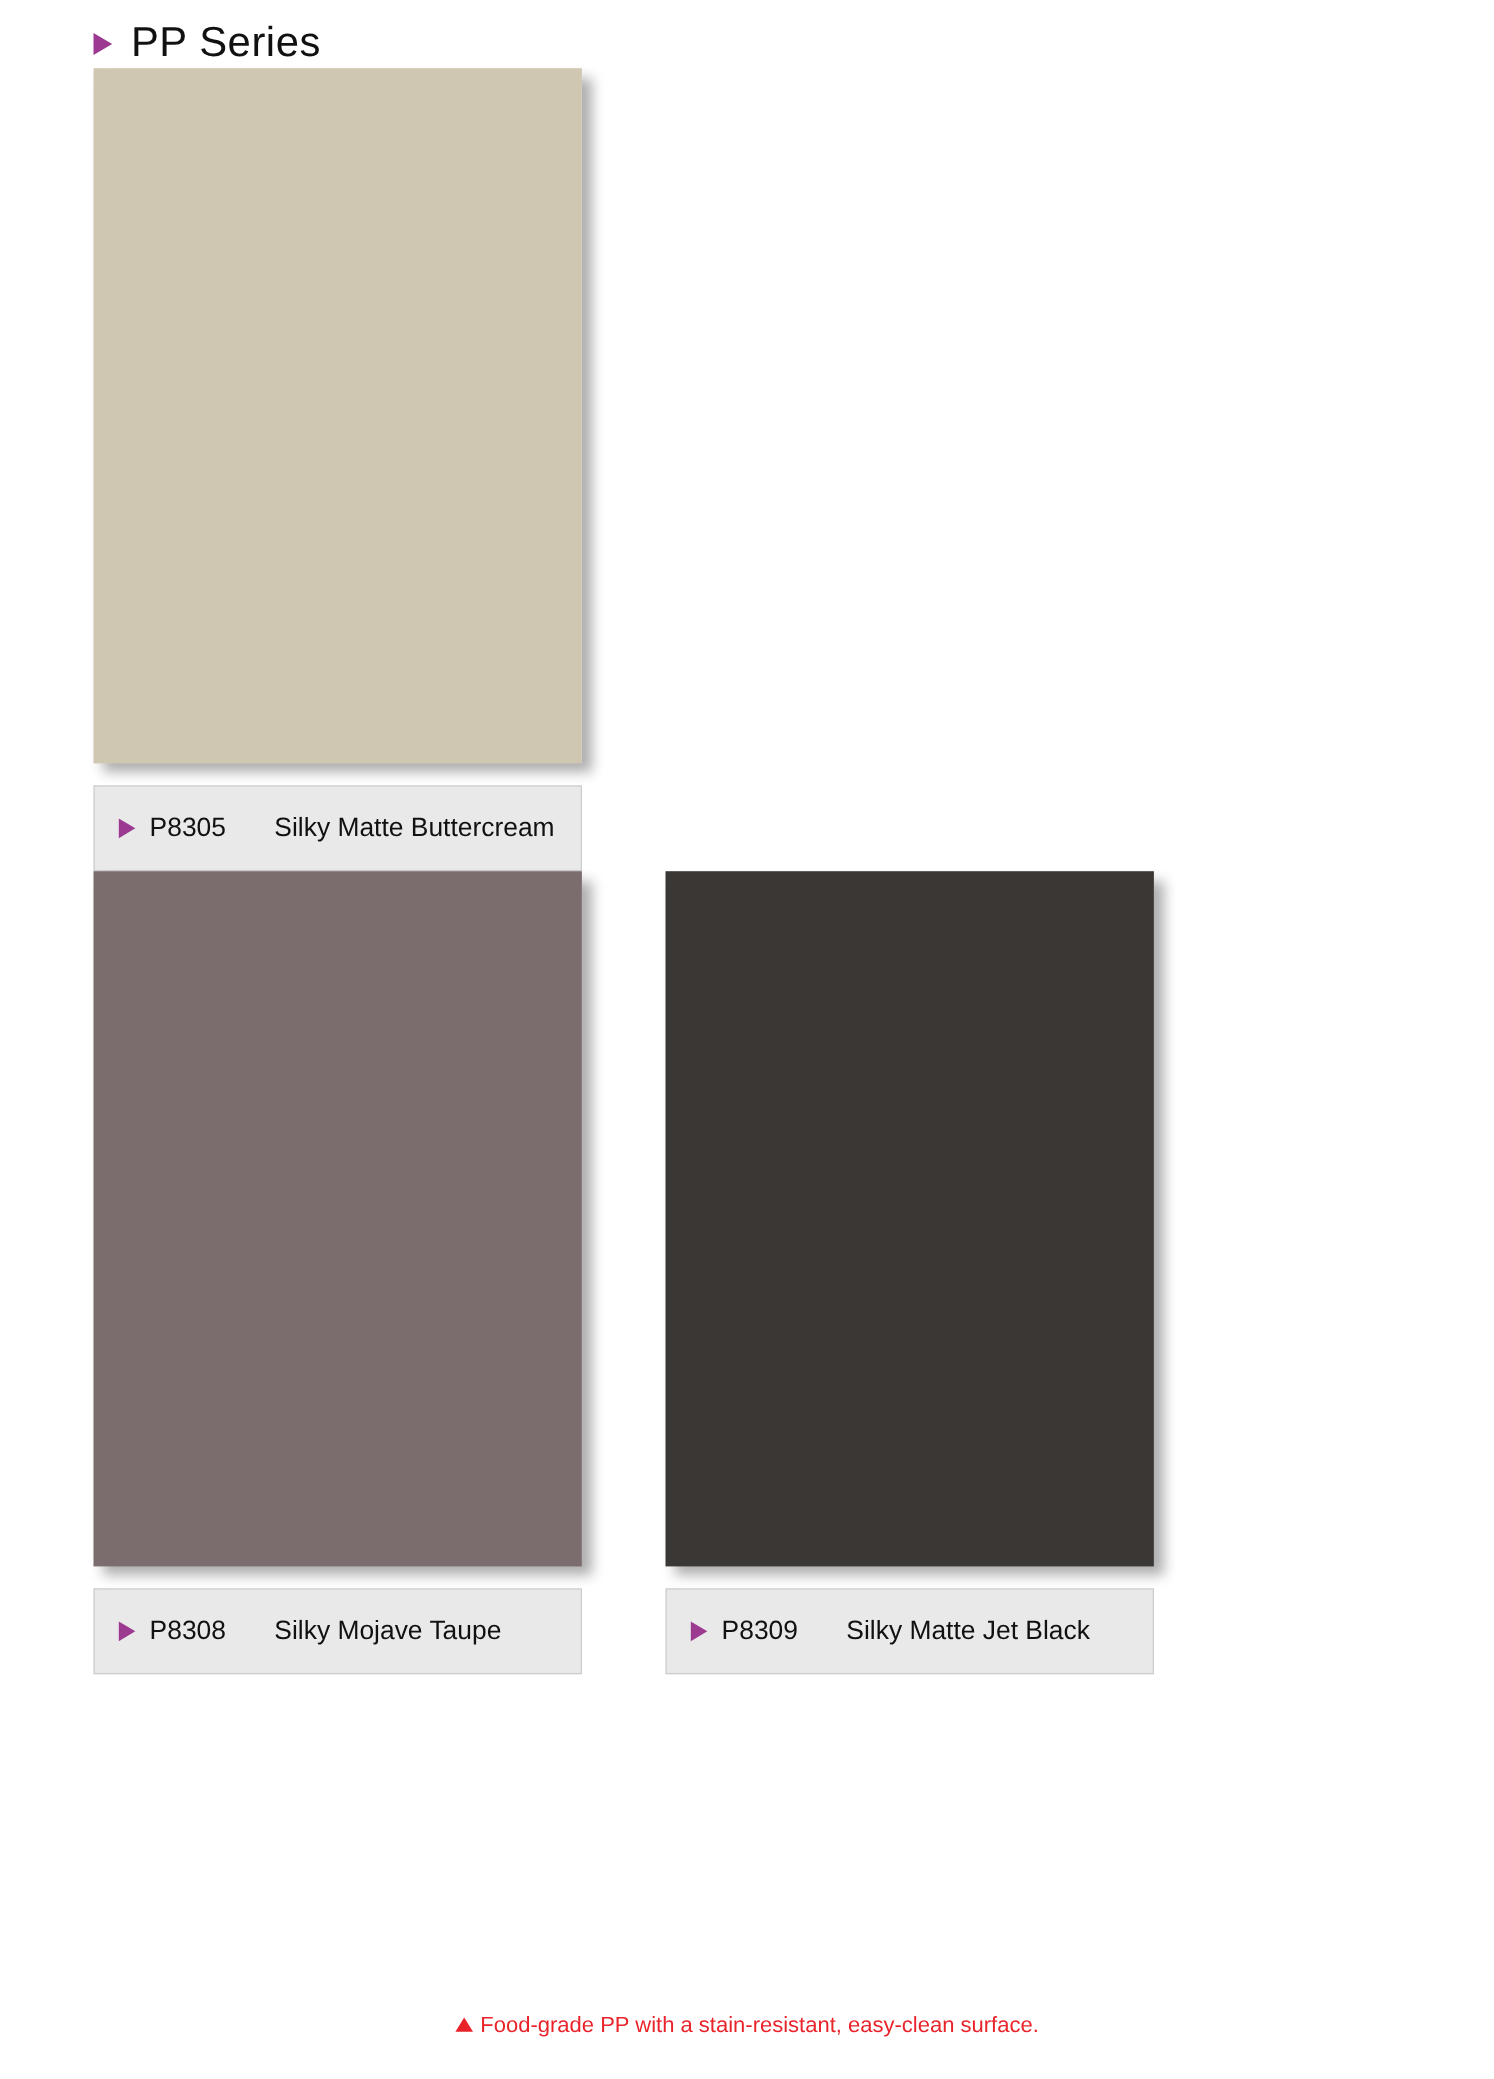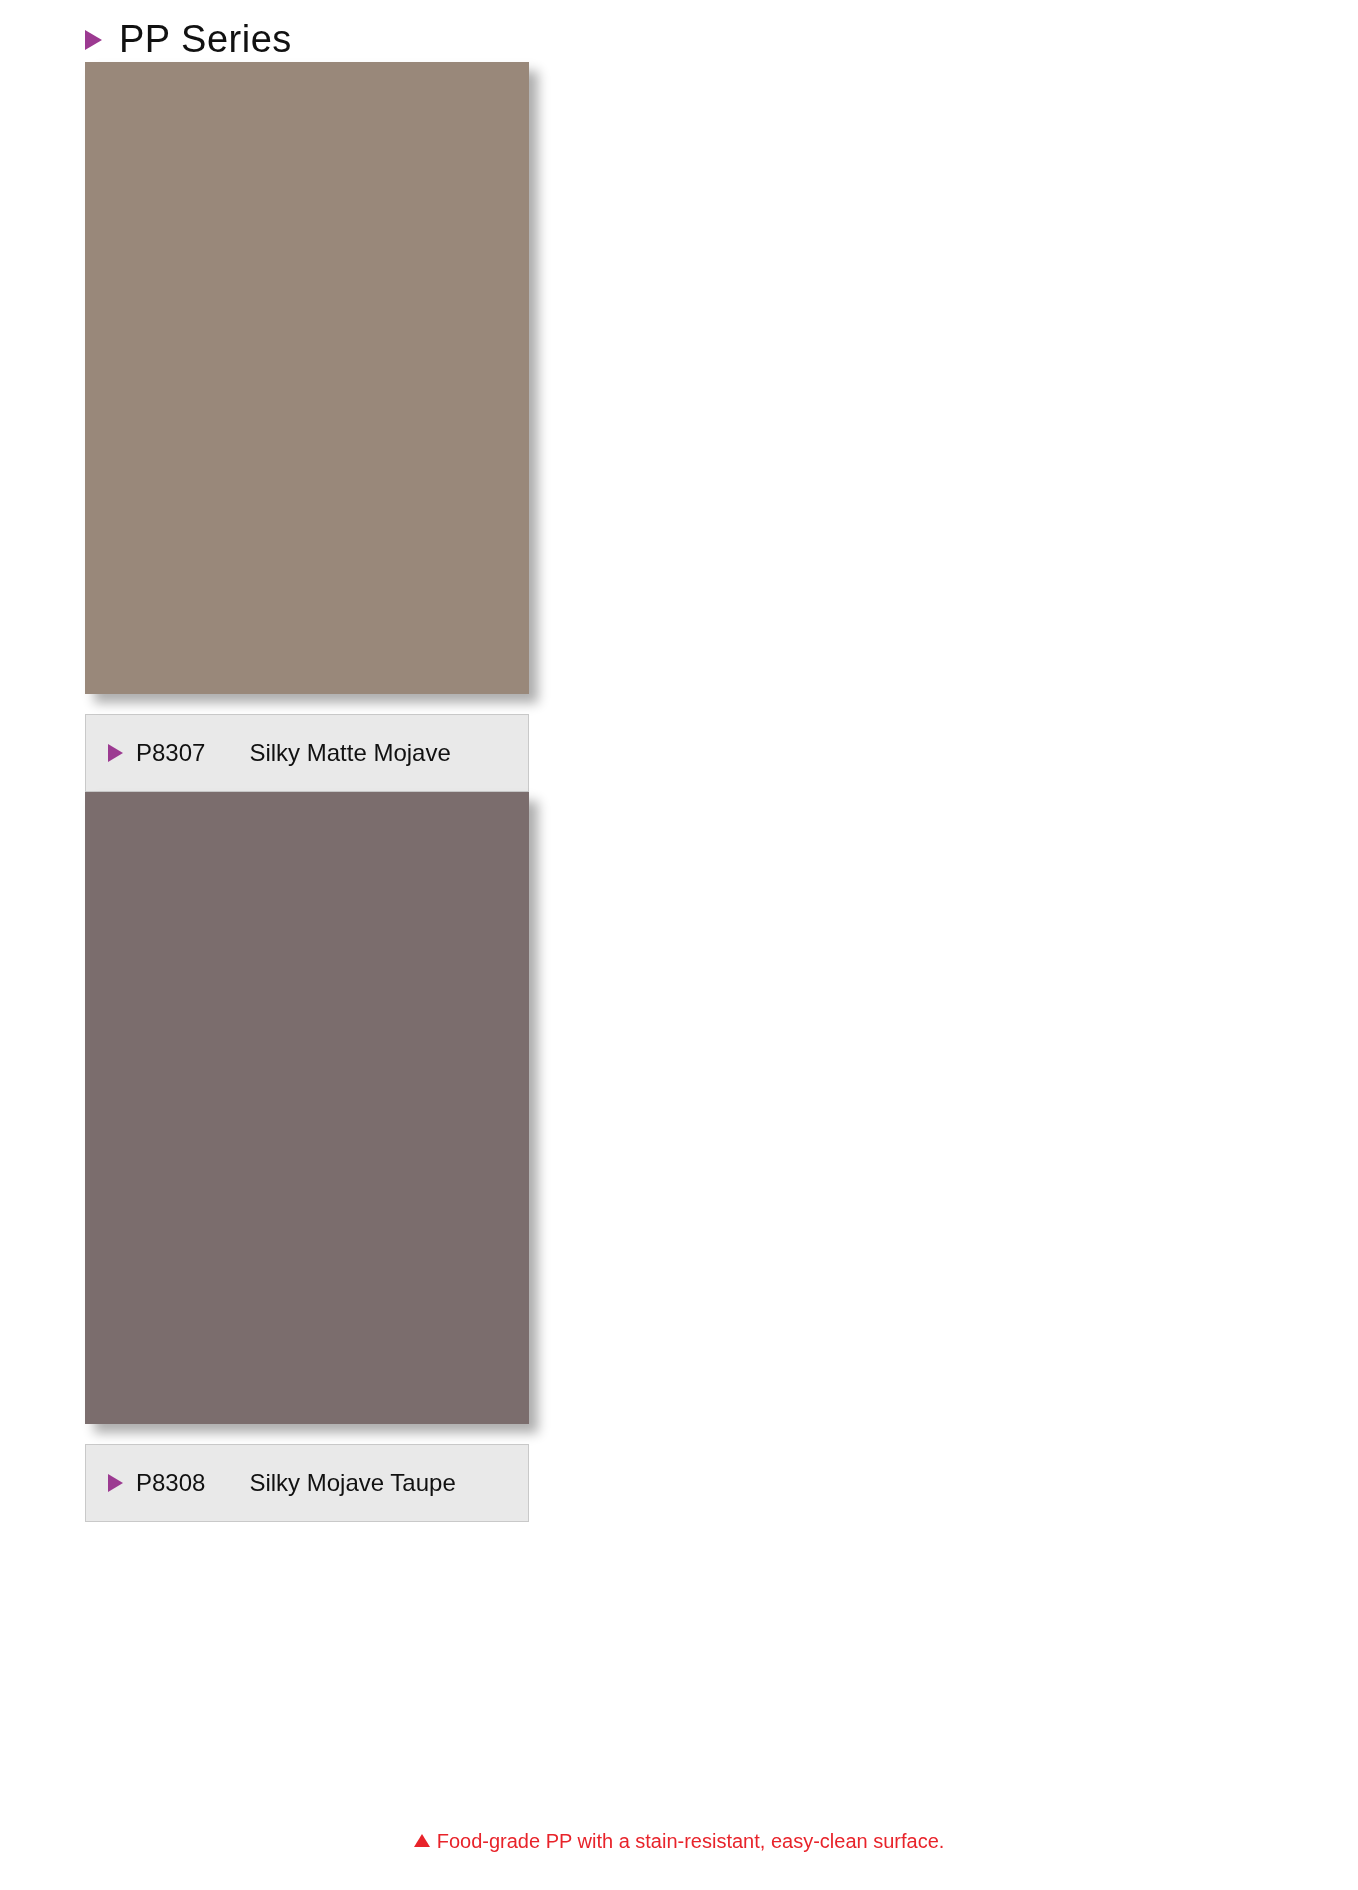--- a/index.html
+++ b/index.html
@@ -147,47 +147,57 @@
 
   <div class="series-header">
     <span class="tri-right"></span>
     <span class="series-title">PP Series</span>
   </div>
 
   <div class="grid">
 
     <div class="row row-1">
 
-
       <div class="card">
         <div class="swatch">
-          <div class="swatch-inner" style="background: rgb(153, 136, 122);"></div>
+          <div class="swatch-inner" style="background: rgb(208, 199, 179);"></div>
         </div>
         <div class="label-box">
           <span class="label-bullet"></span>
-          <span class="label-code">P8307</span>
-          <span class="label-name">Silky Matte Mojave</span>
+          <span class="label-code">P8305</span>
+          <span class="label-name">Silky Matte Buttercream</span>
         </div>
       </div>
+
 
     </div>
 
     <div class="row row-2">
 
       <div class="card">
         <div class="swatch">
           <div class="swatch-inner" style="background: rgb(123, 109, 109);"></div>
         </div>
         <div class="label-box">
           <span class="label-bullet"></span>
           <span class="label-code">P8308</span>
           <span class="label-name">Silky Mojave Taupe</span>
         </div>
       </div>
 
+      <div class="card">
+        <div class="swatch">
+          <div class="swatch-inner" style="background: rgb(59, 55, 52);"></div>
+        </div>
+        <div class="label-box">
+          <span class="label-bullet"></span>
+          <span class="label-code">P8309</span>
+          <span class="label-name">Silky Matte Jet Black</span>
+        </div>
+      </div>
 
     </div>
 
   </div>
 
   <div class="footer-note">
     <span class="tri-up"></span>
     <span class="footer-text">Food-grade PP with a stain-resistant, easy-clean surface.</span>
   </div>
 

